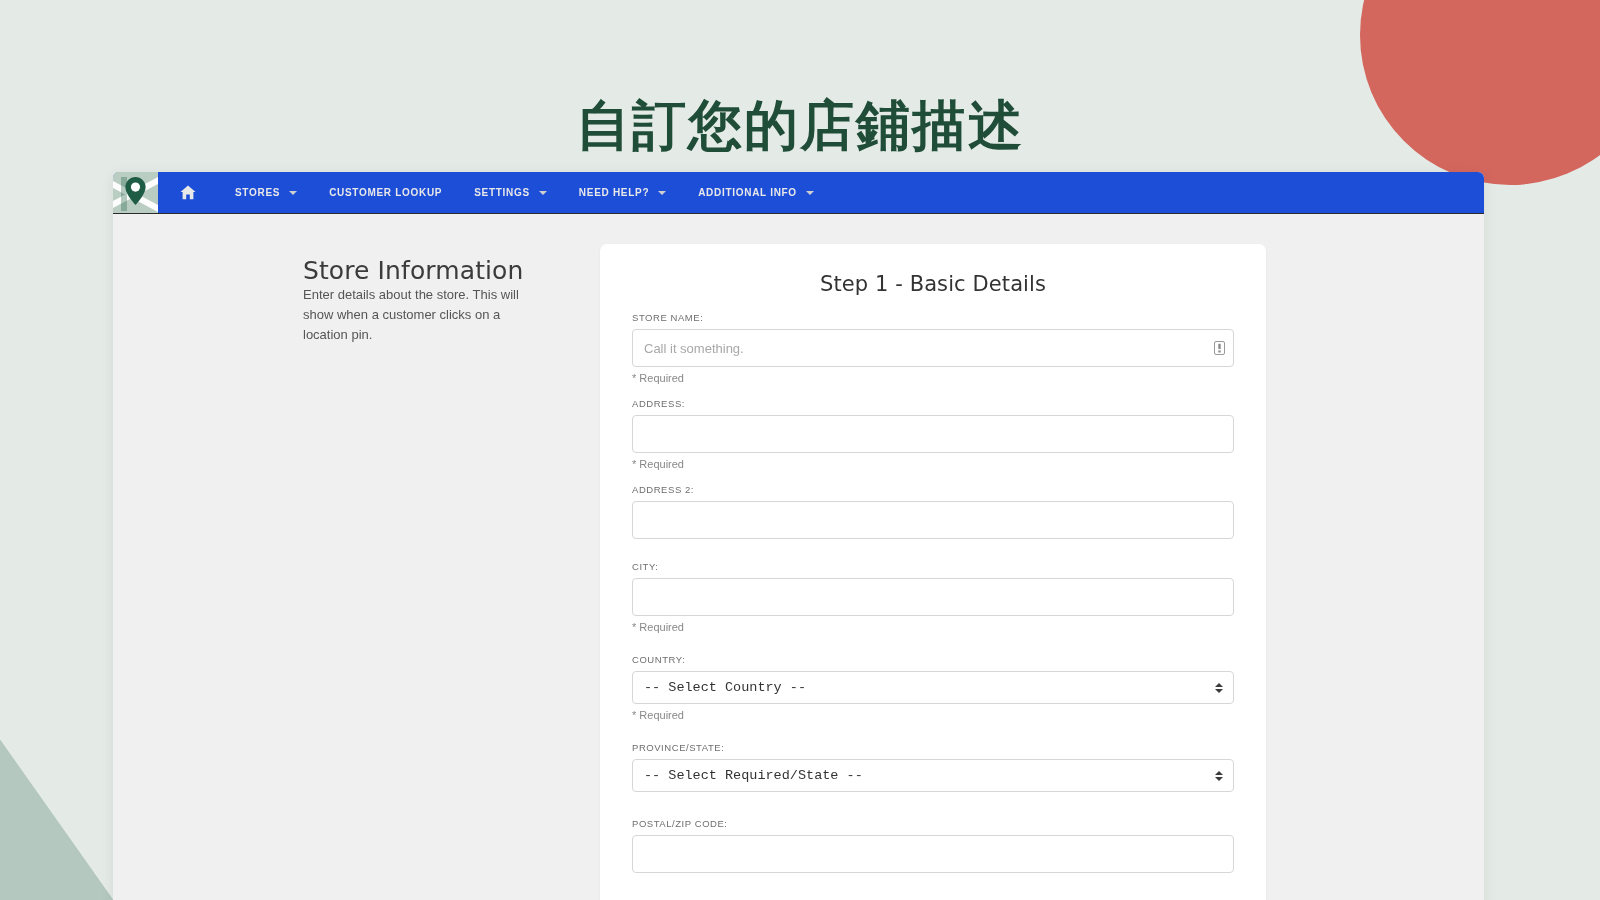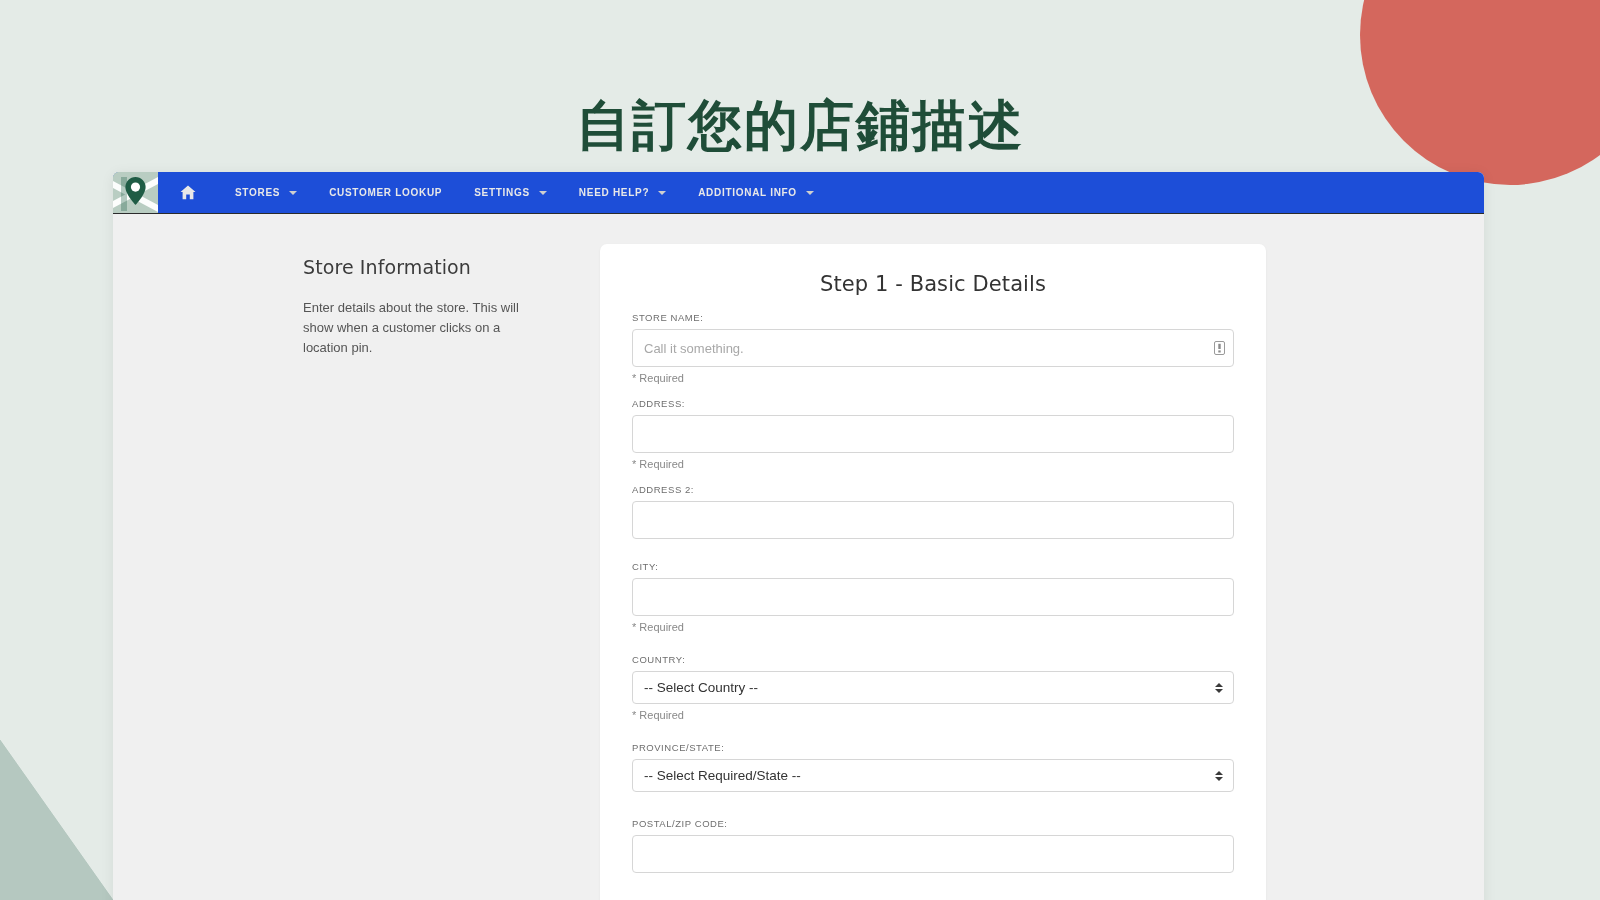--- a/index.html
+++ b/index.html
@@ -130,25 +130,24 @@
   .left-col {
     width: 487px;
     flex: 0 0 487px;
     padding-left: 190px;
     padding-right: 20px;
     padding-top: 12px;
   }
 
   .section-title {
     font-family: "DejaVu Sans", "Liberation Sans", sans-serif;
-    font-size: 19px;
+    font-size: 25px;
     font-weight: normal;
     color: #3b3b3b;
     letter-spacing: 0.1px;
-    margin-bottom: 20px;
   }
 
   .section-desc {
     font-size: 13px;
     line-height: 1.55;
     color: #555555;
     max-width: 232px;
   }
 
   .right-col {
@@ -213,21 +212,21 @@
   .input-addon svg { display: block; }
 
   .select-wrap { position: relative; }
 
   .select-input {
     width: 100%;
     height: 33px;
     border: 1px solid #d6d6d6;
     border-radius: 4px;
     padding: 0 30px 0 11px;
-    font-family: Liberation Sans, sans-serif;
+    font-family: Liberation Mono, monospace;
     font-size: 13.5px;
     color: #333333;
     background: #ffffff;
     display: flex;
     align-items: center;
     cursor: pointer;
   }
 
   .select-arrows {
     position: absolute;

